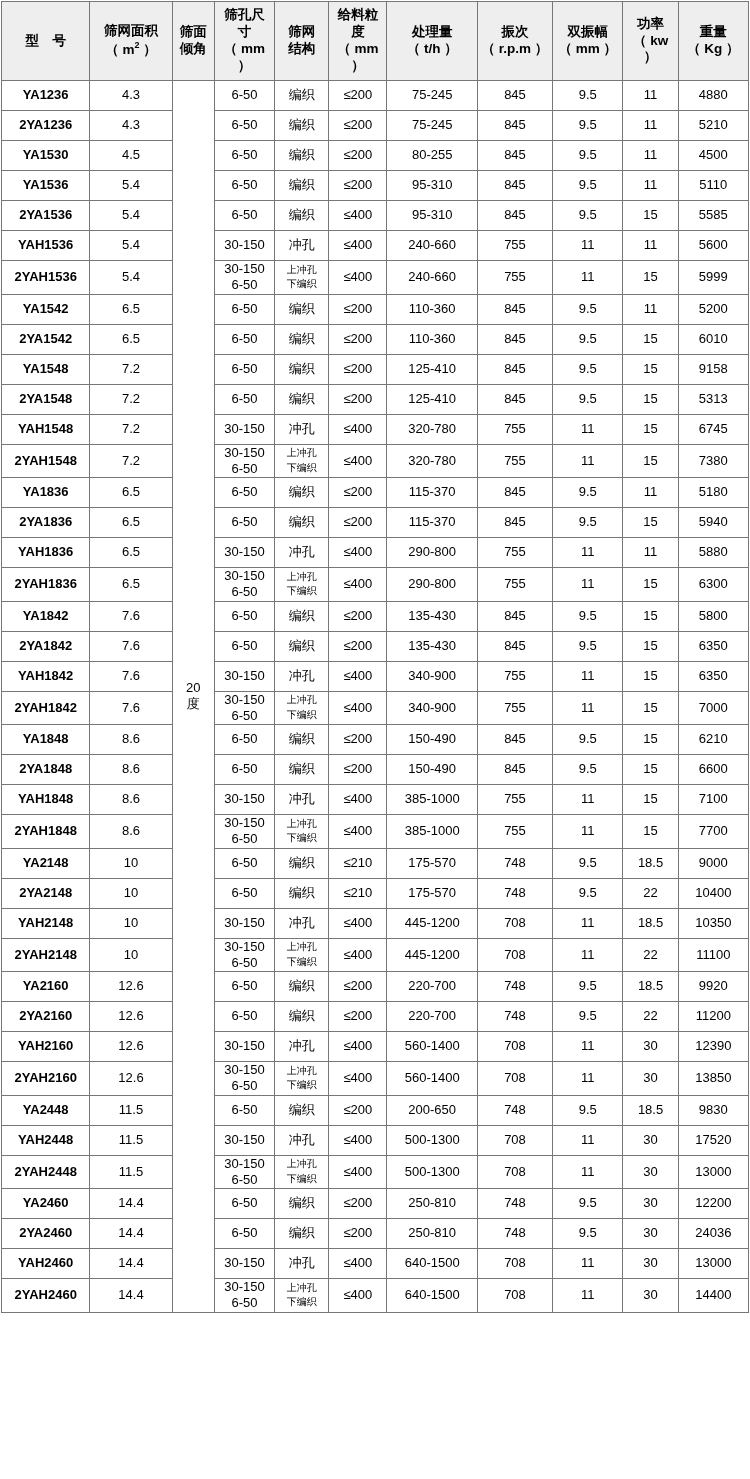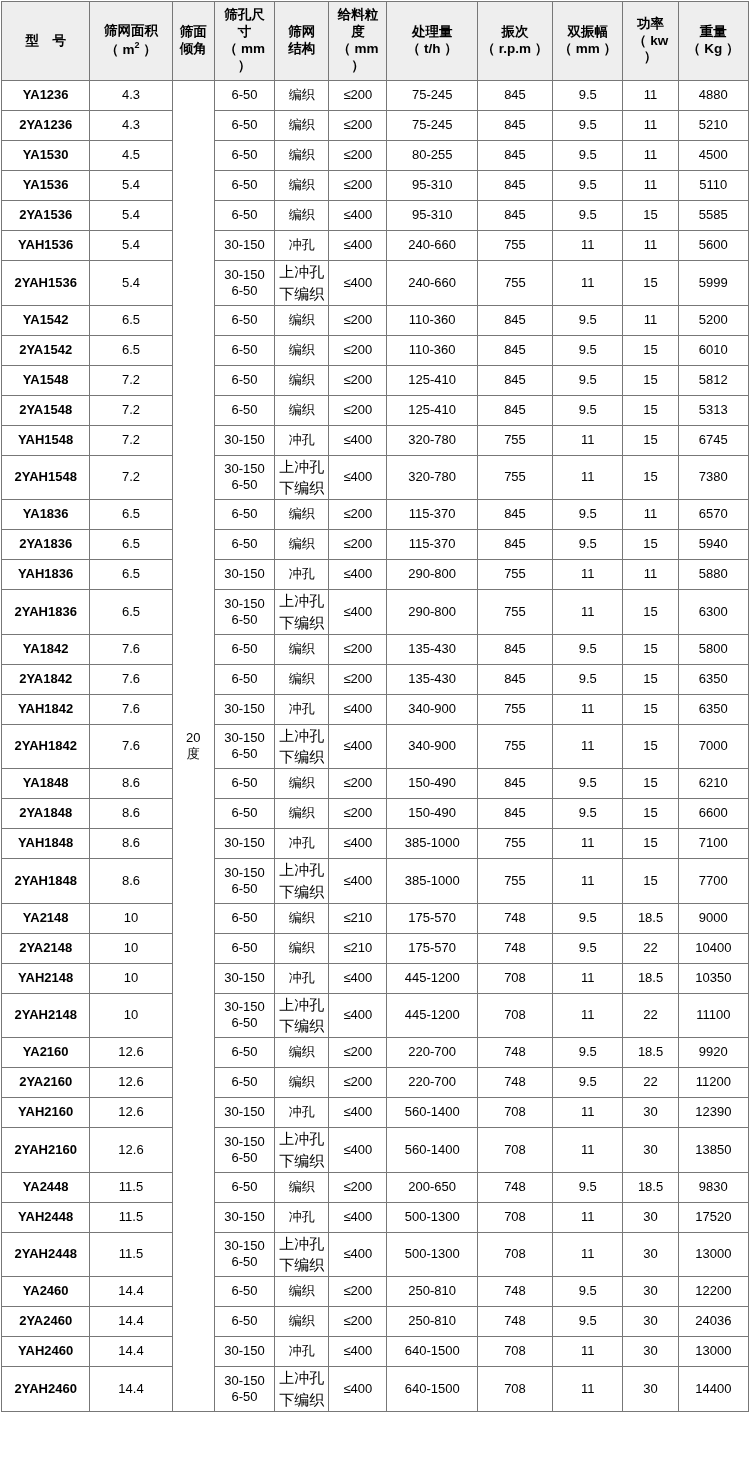--- a/index.html
+++ b/index.html
@@ -53,21 +53,21 @@
     width: 32px;
   }
   td.angle .a1, td.angle .a2 { display: block; }
   td.dual {
     font-size: 12.5px;
     line-height: 1.45;
     margin-top: 42px;
   }
   td.dual .d1, td.dual .d2 { display: block; }
   td.struct { font-size: 13px; }
-  td.struct.dual2 { font-size: 15px; line-height: 1.45; }
+  td.struct.dual2 { font-size: 10px; line-height: 1.45; }
   td.struct.dual2 .d1, td.struct.dual2 .d2 { display: block; }
   tr.tall td { height: 56px; }
   col.c0 { width: 88px; }
   col.c1 { width: 82px; }
   col.c2 { width: 42px; }
   col.c3 { width: 60px; }
   col.c4 { width: 54px; }
   col.c5 { width: 58px; }
   col.c6 { width: 90px; }
   col.c7 { width: 75px; }
@@ -283,21 +283,21 @@
           <td>7.2</td>
           <td class="dual">
             <span class="d1">6-50</span>
           </td>
           <td class="struct"><span class="d1">编织</span></td>
           <td>≤200</td>
           <td>125-410</td>
           <td>845</td>
           <td>9.5</td>
           <td>15</td>
-          <td>5812</td>
+          <td>9158</td>
         </tr>
         <tr>
           <td class="model">2YA1548</td>
           <td>7.2</td>
           <td class="dual">
             <span class="d1">6-50</span>
           </td>
           <td class="struct"><span class="d1">编织</span></td>
           <td>≤200</td>
           <td>125-410</td>
@@ -343,21 +343,21 @@
           <td>6.5</td>
           <td class="dual">
             <span class="d1">6-50</span>
           </td>
           <td class="struct"><span class="d1">编织</span></td>
           <td>≤200</td>
           <td>115-370</td>
           <td>845</td>
           <td>9.5</td>
           <td>11</td>
-          <td>6570</td>
+          <td>5180</td>
         </tr>
         <tr>
           <td class="model">2YA1836</td>
           <td>6.5</td>
           <td class="dual">
             <span class="d1">6-50</span>
           </td>
           <td class="struct"><span class="d1">编织</span></td>
           <td>≤200</td>
           <td>115-370</td>

